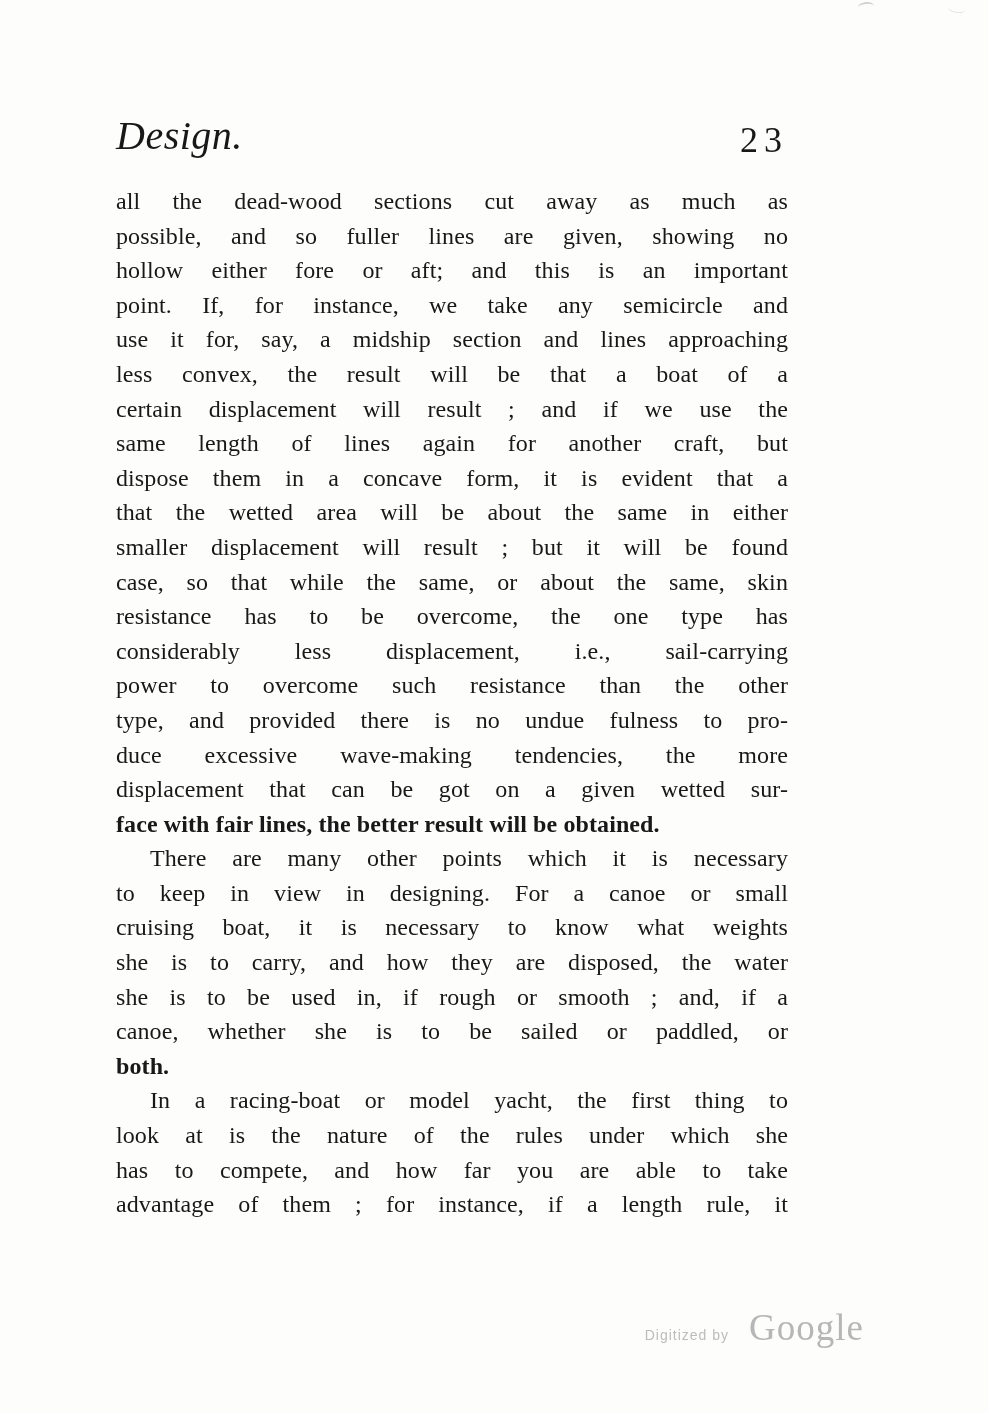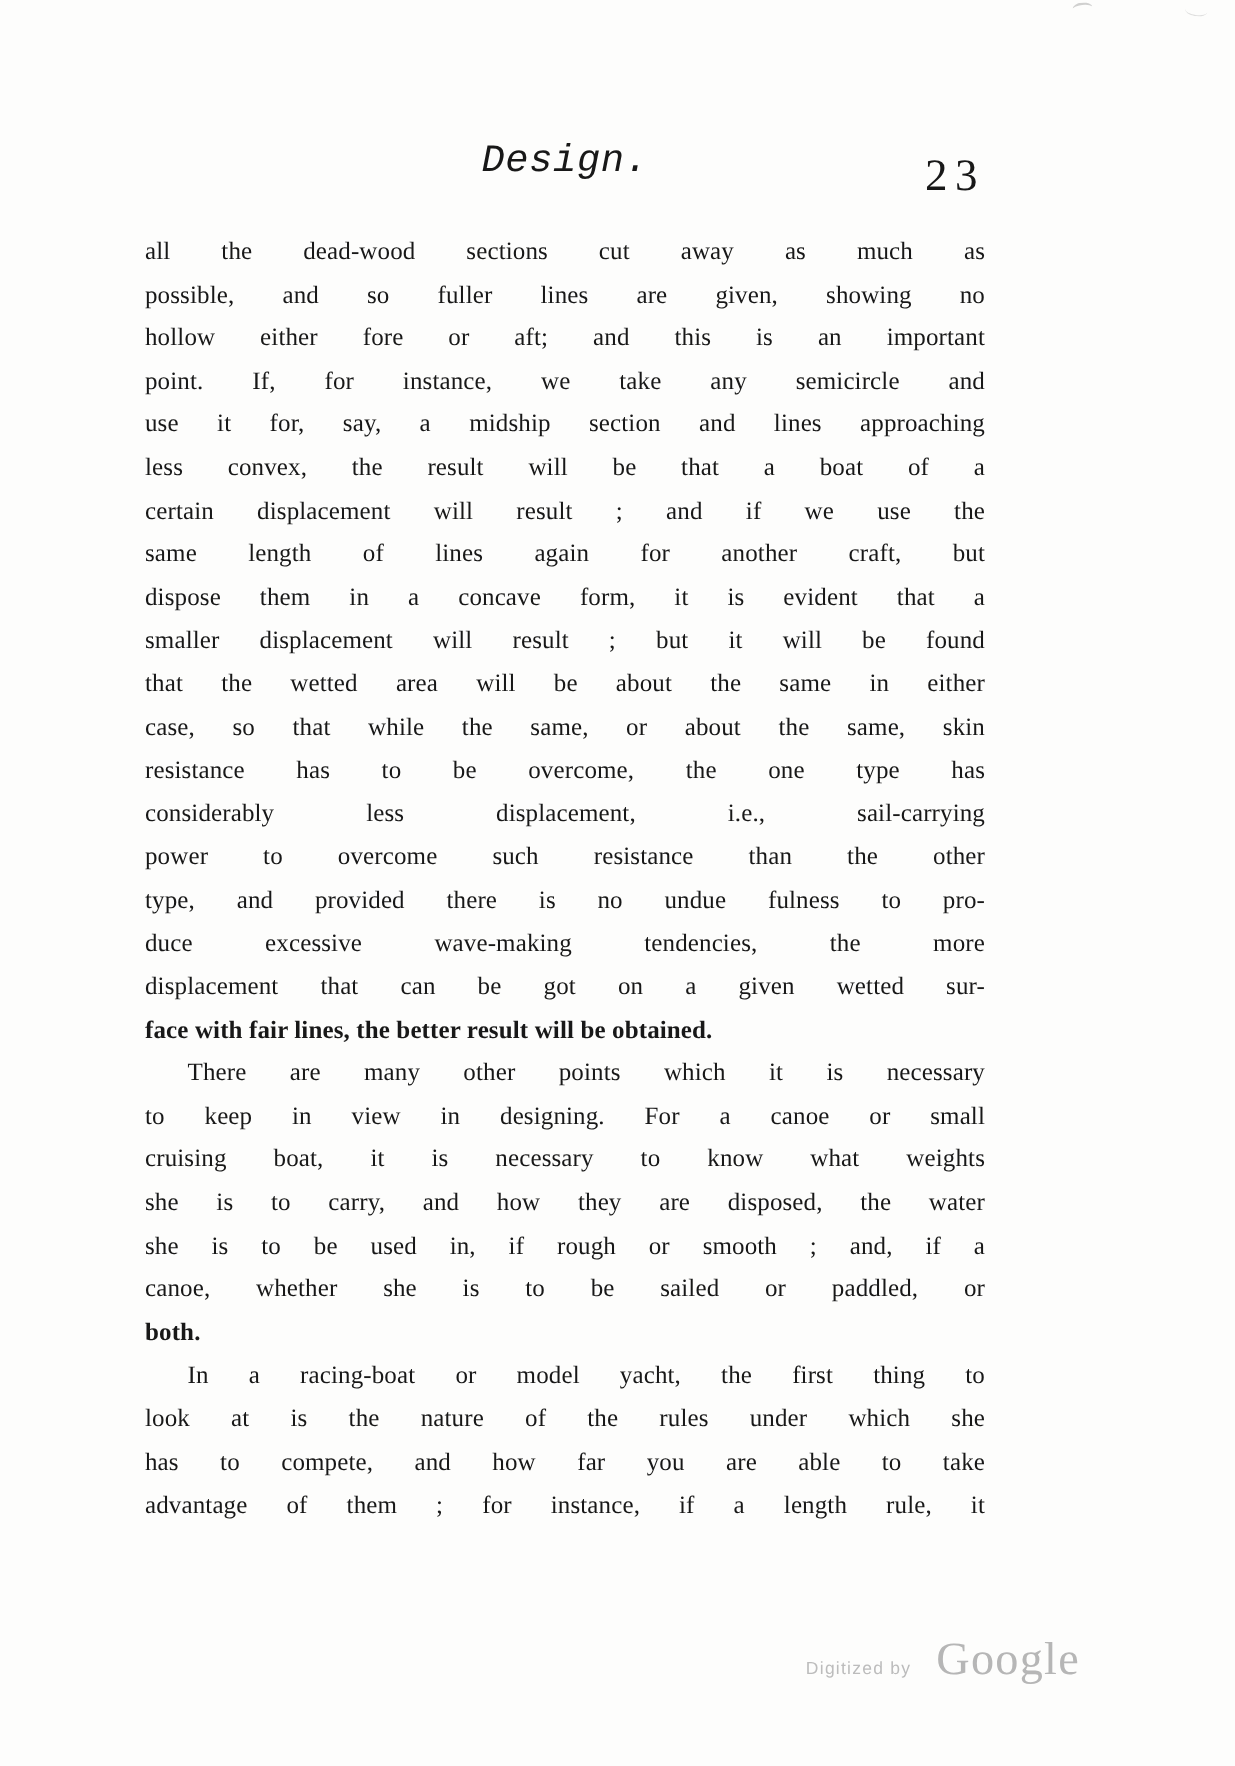--- a/index.html
+++ b/index.html
@@ -45,41 +45,39 @@
     left: 116px;
     top: 112px;
     width: 672px;
   }
   .header {
     position: relative;
     height: 44px;
   }
   .running-title {
     display: block;
-    text-align: center;
     font-style: italic;
-    font-size: 31px;
+    font-size: 40px;
     letter-spacing: 0.5px;
-    font-family: Liberation Mono, monospace;
   }
   .page-number {
     position: absolute;
     right: 0;
     top: 7px;
     font-size: 36px;
     letter-spacing: 6px;
   }
   .body-text {
     margin-top: 28px;
   }
   .paragraph {
     margin: 0;
   }
   .line {
-    font-size: 20px;
+    font-size: 24px;
     line-height: 34.6px;
     height: 34.6px;
     text-align: justify;
     text-align-last: justify;
     letter-spacing: 0.1px;
   }
   .line.indent {
     text-indent: 34px;
   }
   .line.last {
@@ -128,22 +126,22 @@
         <div class="paragraph">
           <div class="line">all the dead-wood sections cut away as much as</div>
           <div class="line">possible, and so fuller lines are given, showing no</div>
           <div class="line">hollow either fore or aft; and this is an important</div>
           <div class="line">point.  If, for instance, we take any semicircle and</div>
           <div class="line">use it for, say, a midship section and lines approaching</div>
           <div class="line">less convex, the result will be that a boat of a</div>
           <div class="line">certain displacement will result ; and if we use the</div>
           <div class="line">same length of lines again for another craft, but</div>
           <div class="line">dispose them in a concave form, it is evident that a</div>
+          <div class="line">that the wetted area will be about the same in either</div>
           <div class="line">smaller displacement will result ; but it will be found</div>
-          <div class="line">that the wetted area will be about the same in either</div>
           <div class="line">case, so that while the same, or about the same, skin</div>
           <div class="line">resistance has to be overcome, the one type has</div>
           <div class="line">considerably less displacement, i.e., sail-carrying</div>
           <div class="line">power to overcome such resistance than the other</div>
           <div class="line">type, and provided there is no undue fulness to pro-</div>
           <div class="line">duce excessive wave-making tendencies, the more</div>
           <div class="line">displacement that can be got on a given wetted sur-</div>
           <div class="line last">face with fair lines, the better result will be obtained.</div>
         </div>
         <div class="paragraph">

